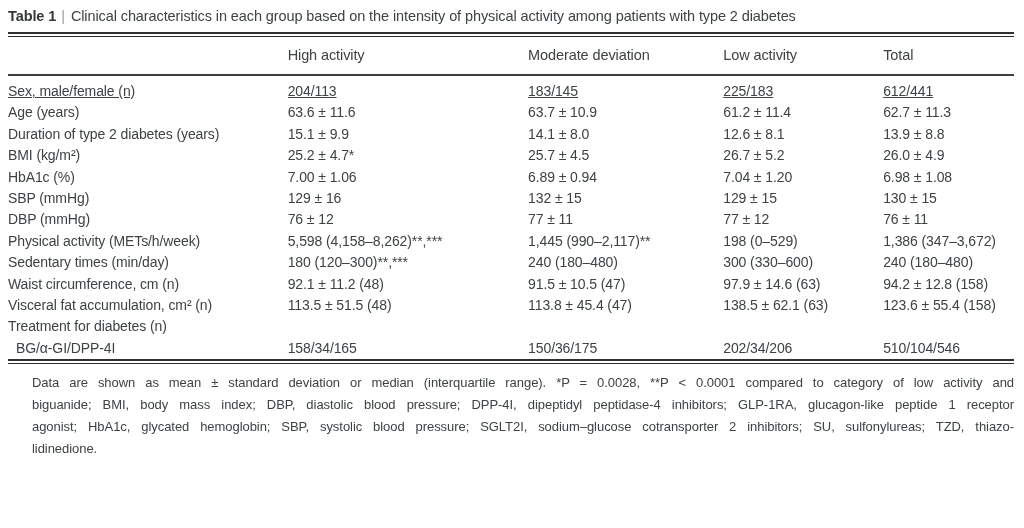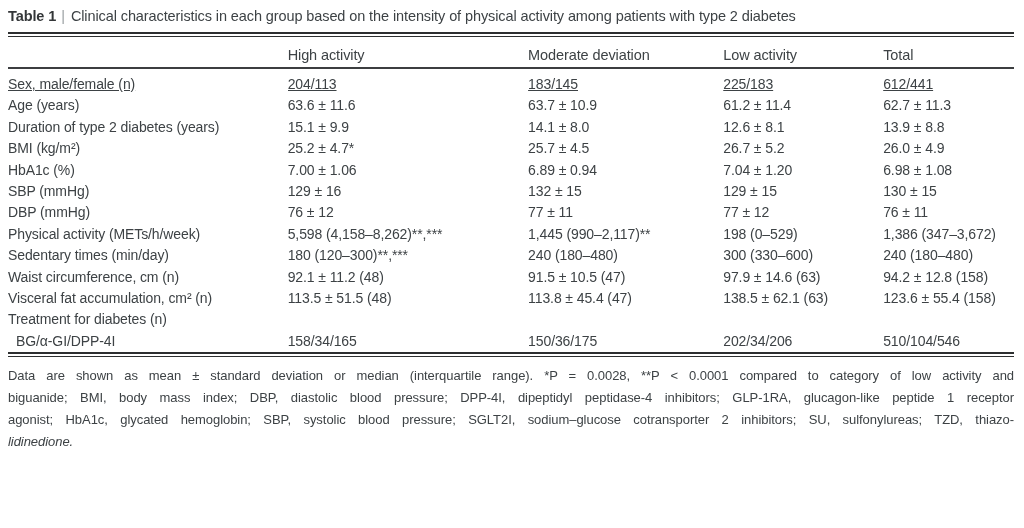--- a/index.html
+++ b/index.html
@@ -44,21 +44,21 @@
   table.clin col.c1 { width: 23.9%; }
   table.clin col.c2 { width: 19.4%; }
   table.clin col.c3 { width: 15.9%; }
   table.clin col.c4 { width: 13.0%; }
   table.clin th {
     font-weight: normal;
     text-align: left;
     font-size: 14.5px;
     letter-spacing: -0.1px;
     color: #3d4245;
-    padding: 10px 0 4px 0;
+    padding: 10px 0 11px 0;
     border-bottom: 2px solid #3c3e40;
     vertical-align: bottom;
     white-space: nowrap;
   }
   table.clin td {
     font-size: 14px;
     letter-spacing: -0.1px;
     line-height: 21.4px;
     padding: 0;
     vertical-align: baseline;
@@ -67,30 +67,30 @@
   }
   table.clin tbody tr:first-child td { padding-top: 5px; text-decoration: underline; }
   td.row-label.indent { padding-left: 8px; }
   
   .footnote {
     margin-top: 8px;
     font-size: 13px;
     letter-spacing: -0.05px;
     line-height: 22px;
     color: #3d4245;
+    margin-left: 24px;
   }
   .fn-line {
     text-align: justify;
     text-align-last: justify;
     white-space: normal;
   }
   .fn-line.last {
     text-align: right;
     text-align-last: left;
-    font-style: italic;
   }
 </style>
 </head>
 <body>
 
 <div class="page">
 
   <div class="title-row">
     <span class="title-bold">Table 1</span><span class="title-sep">|</span><span class="title-text">Clinical characteristics in each group based on the intensity of physical activity among patients with type 2 diabetes</span>
   </div>

